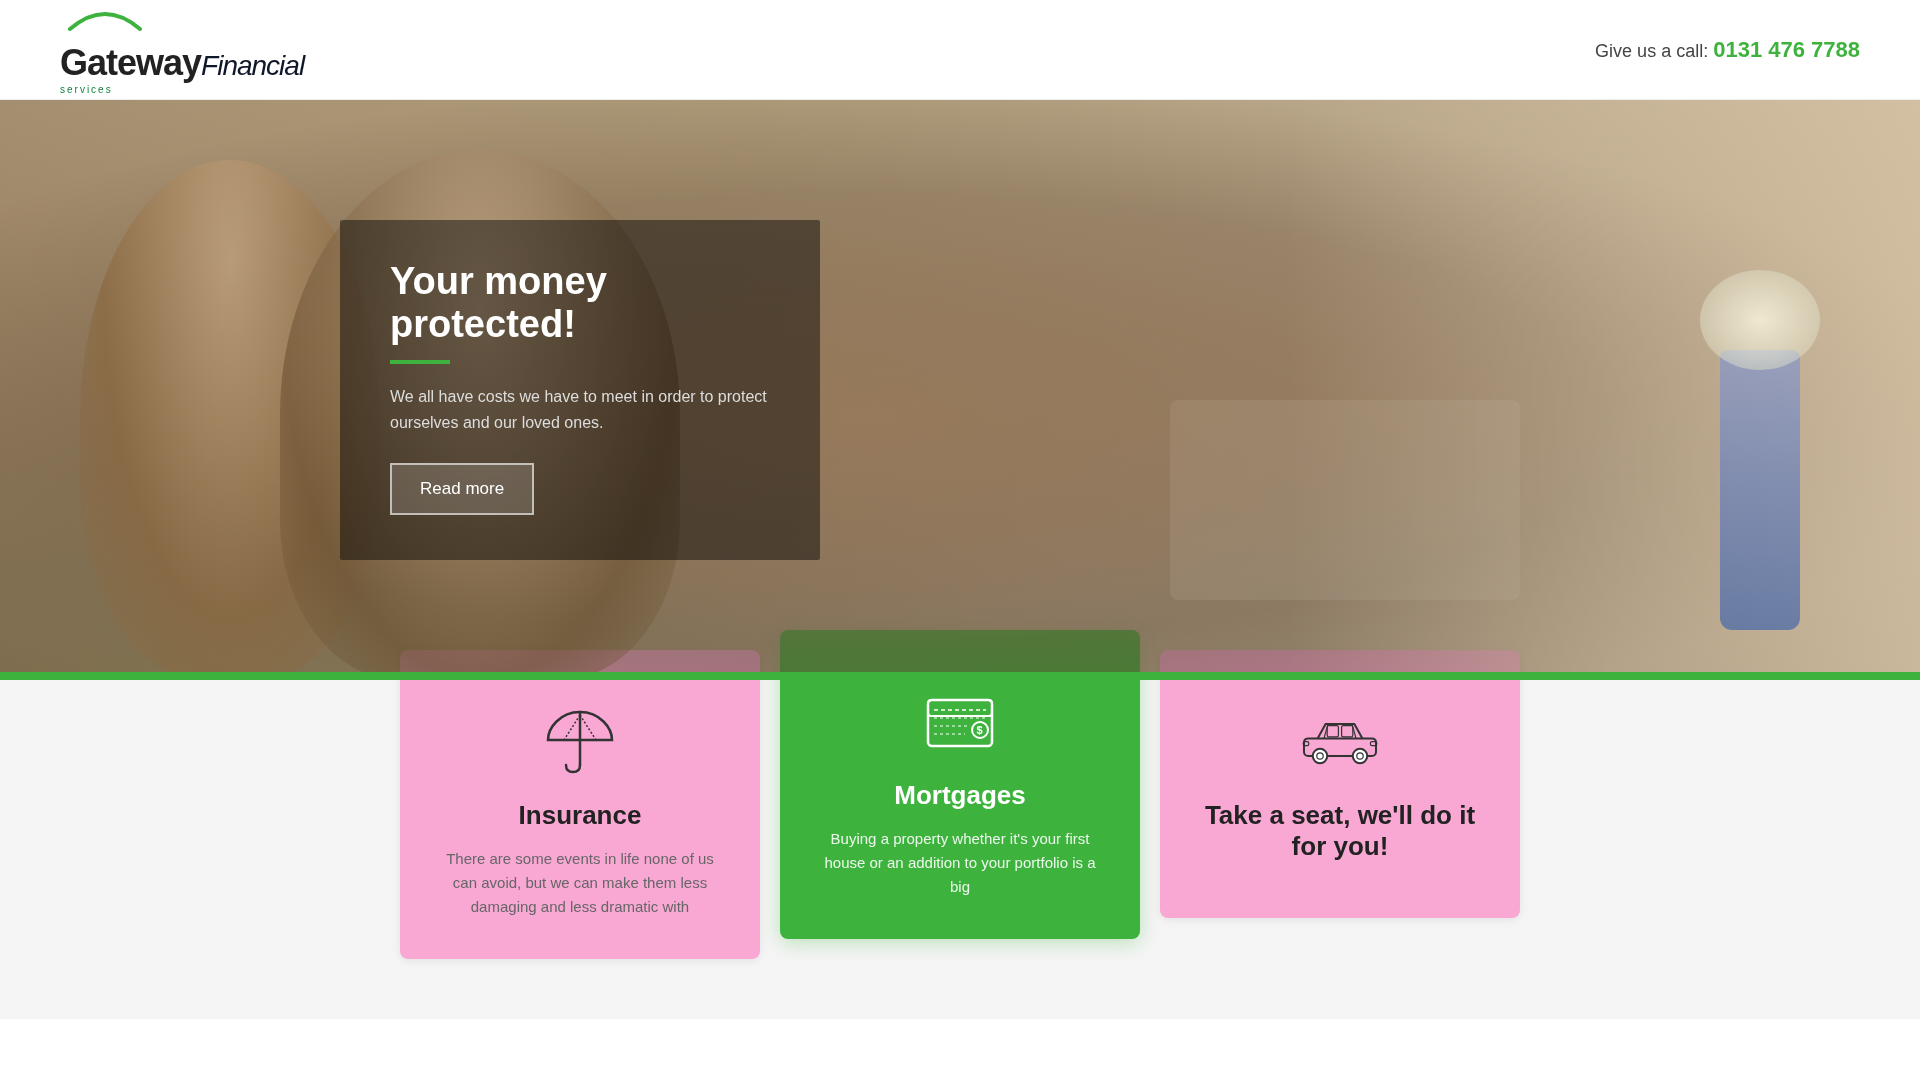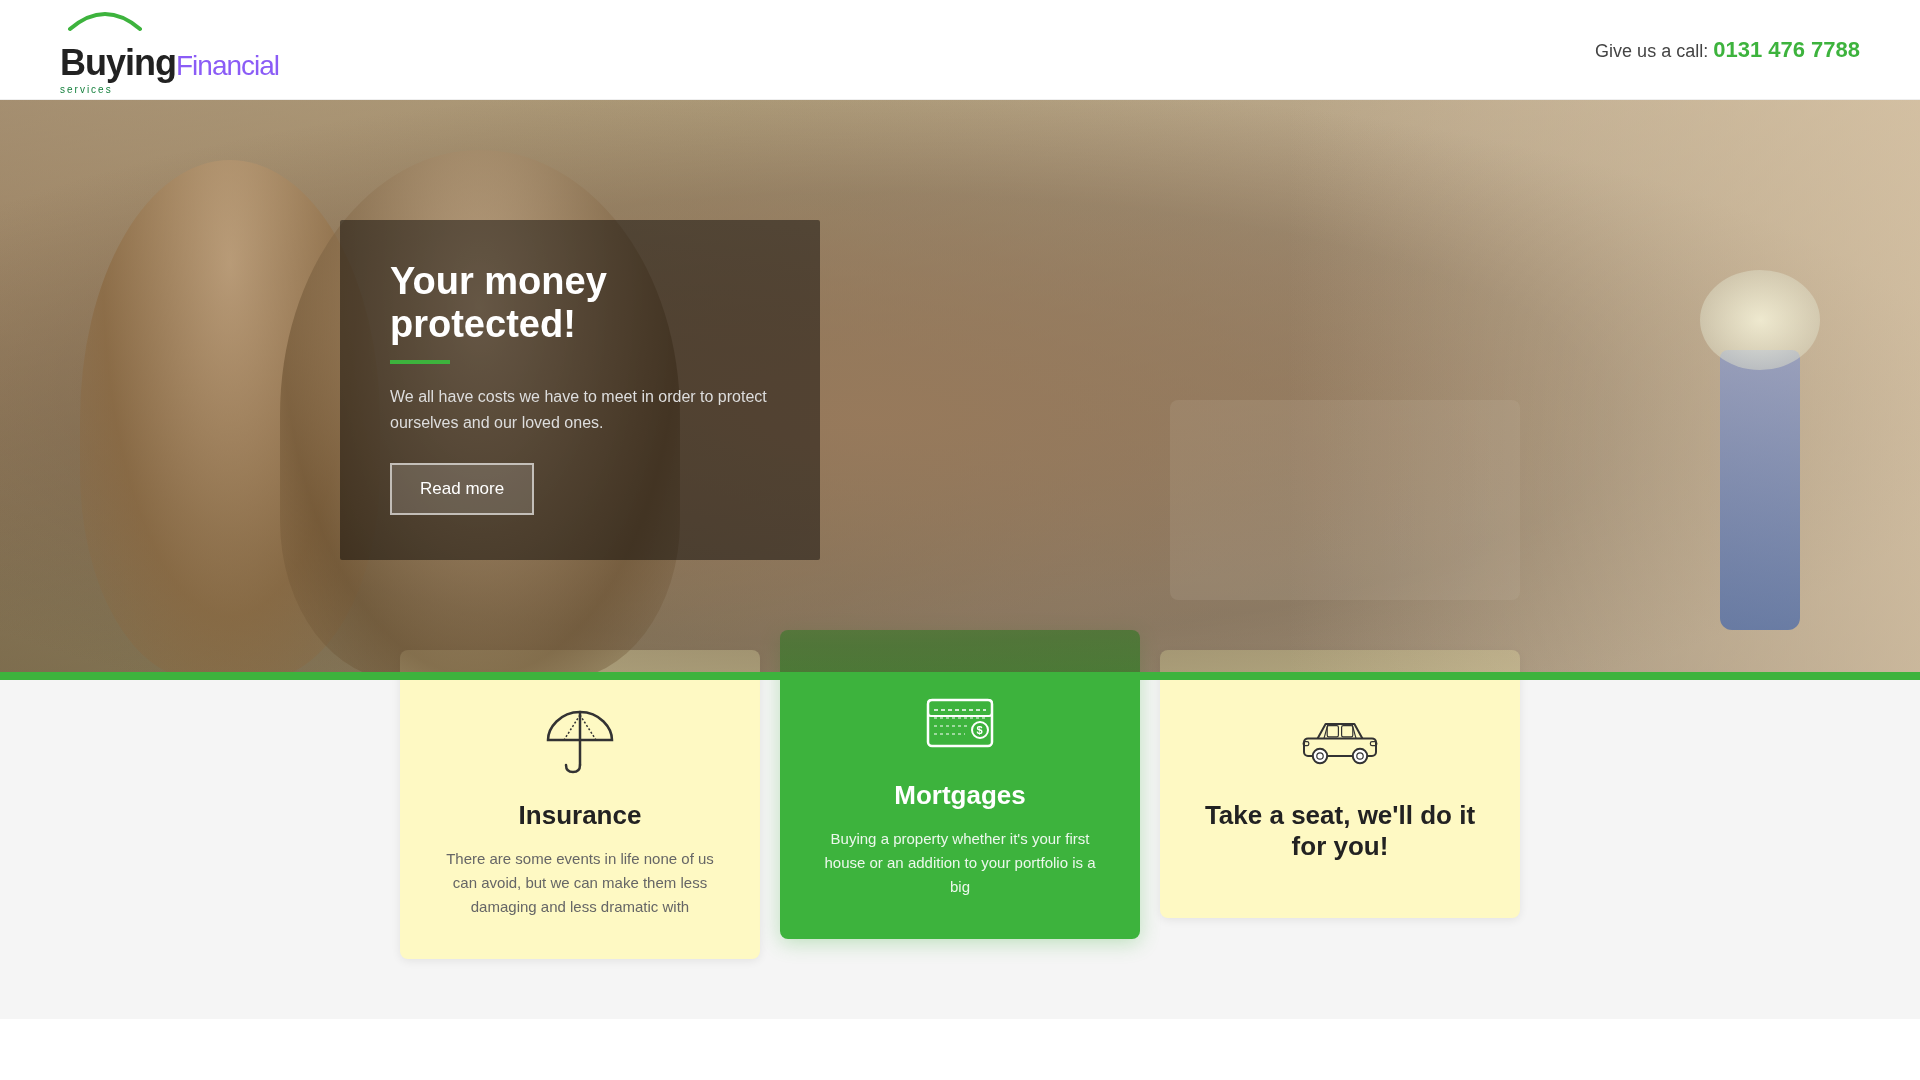--- a/index.html
+++ b/index.html
@@ -25,21 +25,22 @@
       line-height: 1.1;
     }
     .logo-gateway {
       font-size: 36px;
       font-weight: bold;
       color: #222;
       letter-spacing: -1px;
     }
     .logo-financial {
       font-size: 28px;
-      color: #8b5cf6;
+      color: #0f172a;
+      font-style: italic;
       letter-spacing: -1px;
     }
     .logo-services {
       font-size: 10px;
       color: #15803d;
       letter-spacing: 2px;
       text-transform: lowercase;
       margin-top: 1px;
     }
     .logo-icon {
@@ -178,21 +179,21 @@
       background: #f5f5f5;
       padding: 0 280px 60px;
       display: flex;
       gap: 0;
       align-items: flex-start;
       justify-content: center;
       margin-top: 0;
     }
 
     .card {
-      background: #fef9c3;
+      background: #f9a8d4;
       border-radius: 8px;
       padding: 50px 40px 40px;
       width: 360px;
       text-align: center;
       box-shadow: 0 2px 10px rgba(0,0,0,0.08);
       margin-top: -30px;
       position: relative;
     }
     .card.active {
       background: #3db33d;
@@ -234,21 +235,21 @@
 
 <header class="header">
   <div class="logo-area">
     <div>
       
       <svg class="logo-icon" width="90" height="30" viewBox="0 0 90 30">
         <path d="M10 25 Q45 -5 80 25" stroke="#3db33d" stroke-width="4" fill="none" stroke-linecap="round"></path>
       </svg>
       <div class="logo-text">
         <div style="display:flex; align-items:baseline; gap:0;">
-          <span class="logo-gateway">Buying</span>
+          <span class="logo-gateway">Gateway</span>
             <span class="logo-financial">Financial</span>
         </div>
         <span class="logo-services">services</span>
       </div>
     </div>
   </div>
 
   <div class="header-right">
     <div class="phone-line">
       <span>Give us a call:</span>

